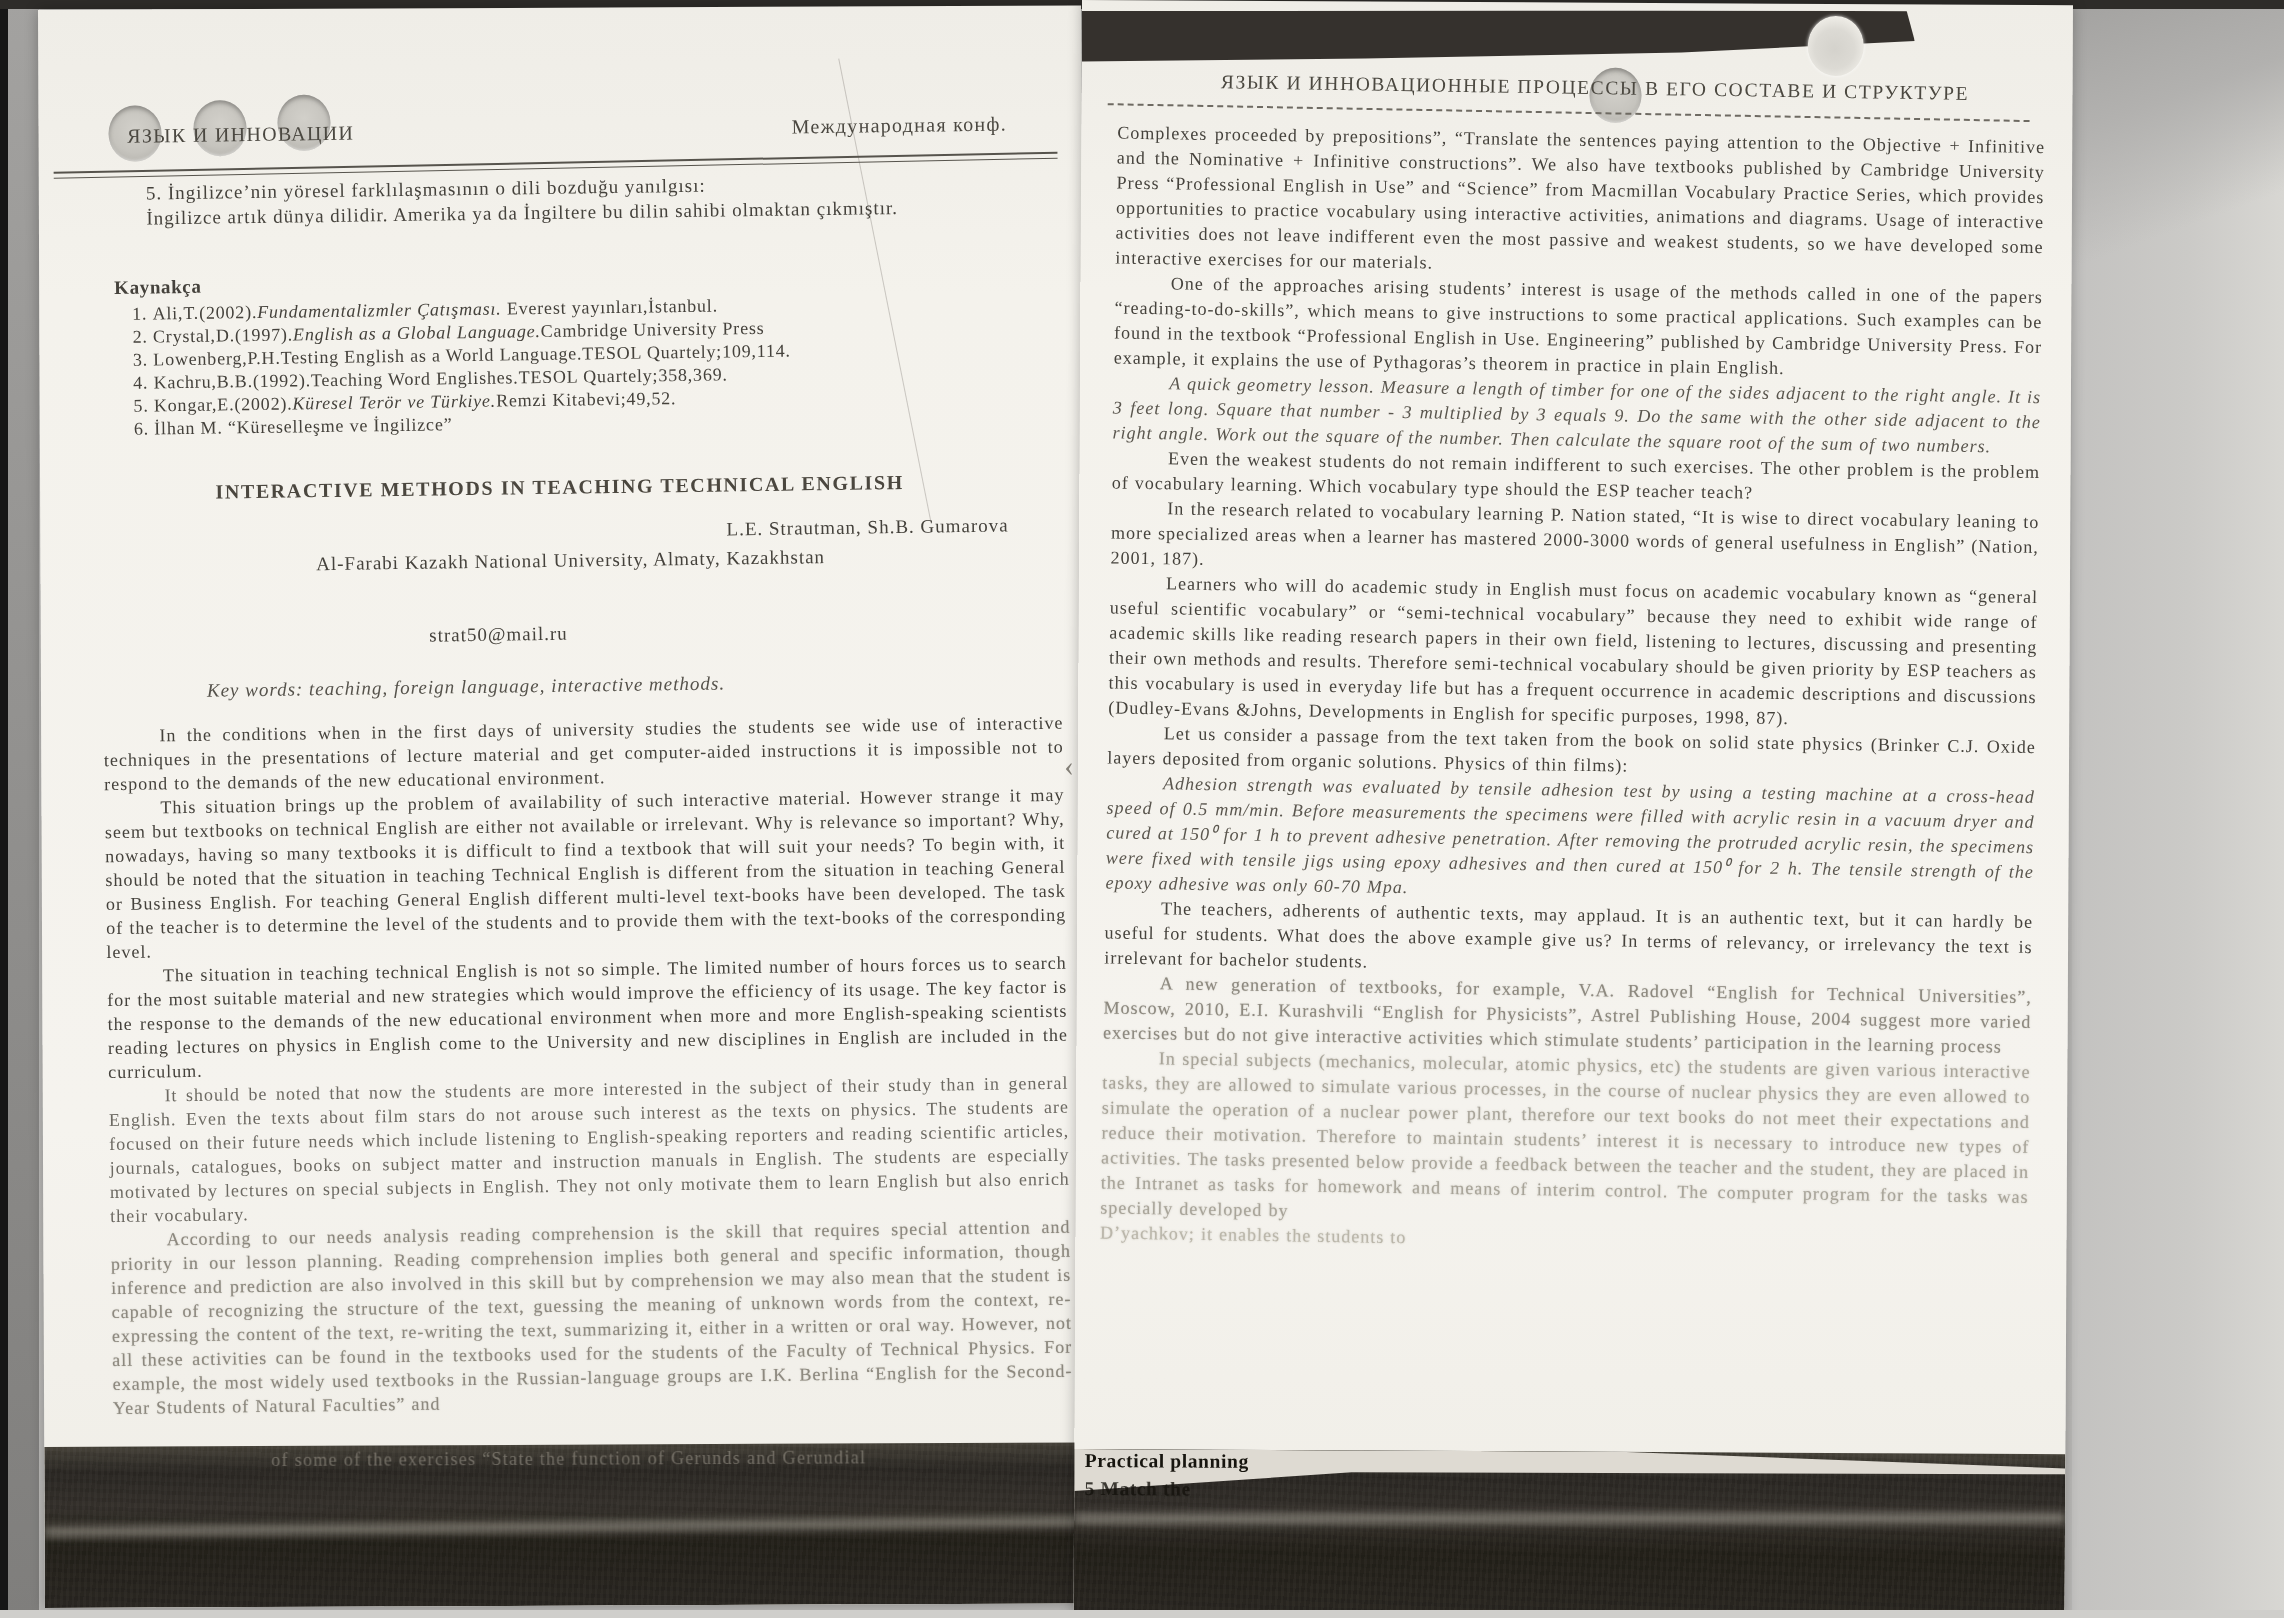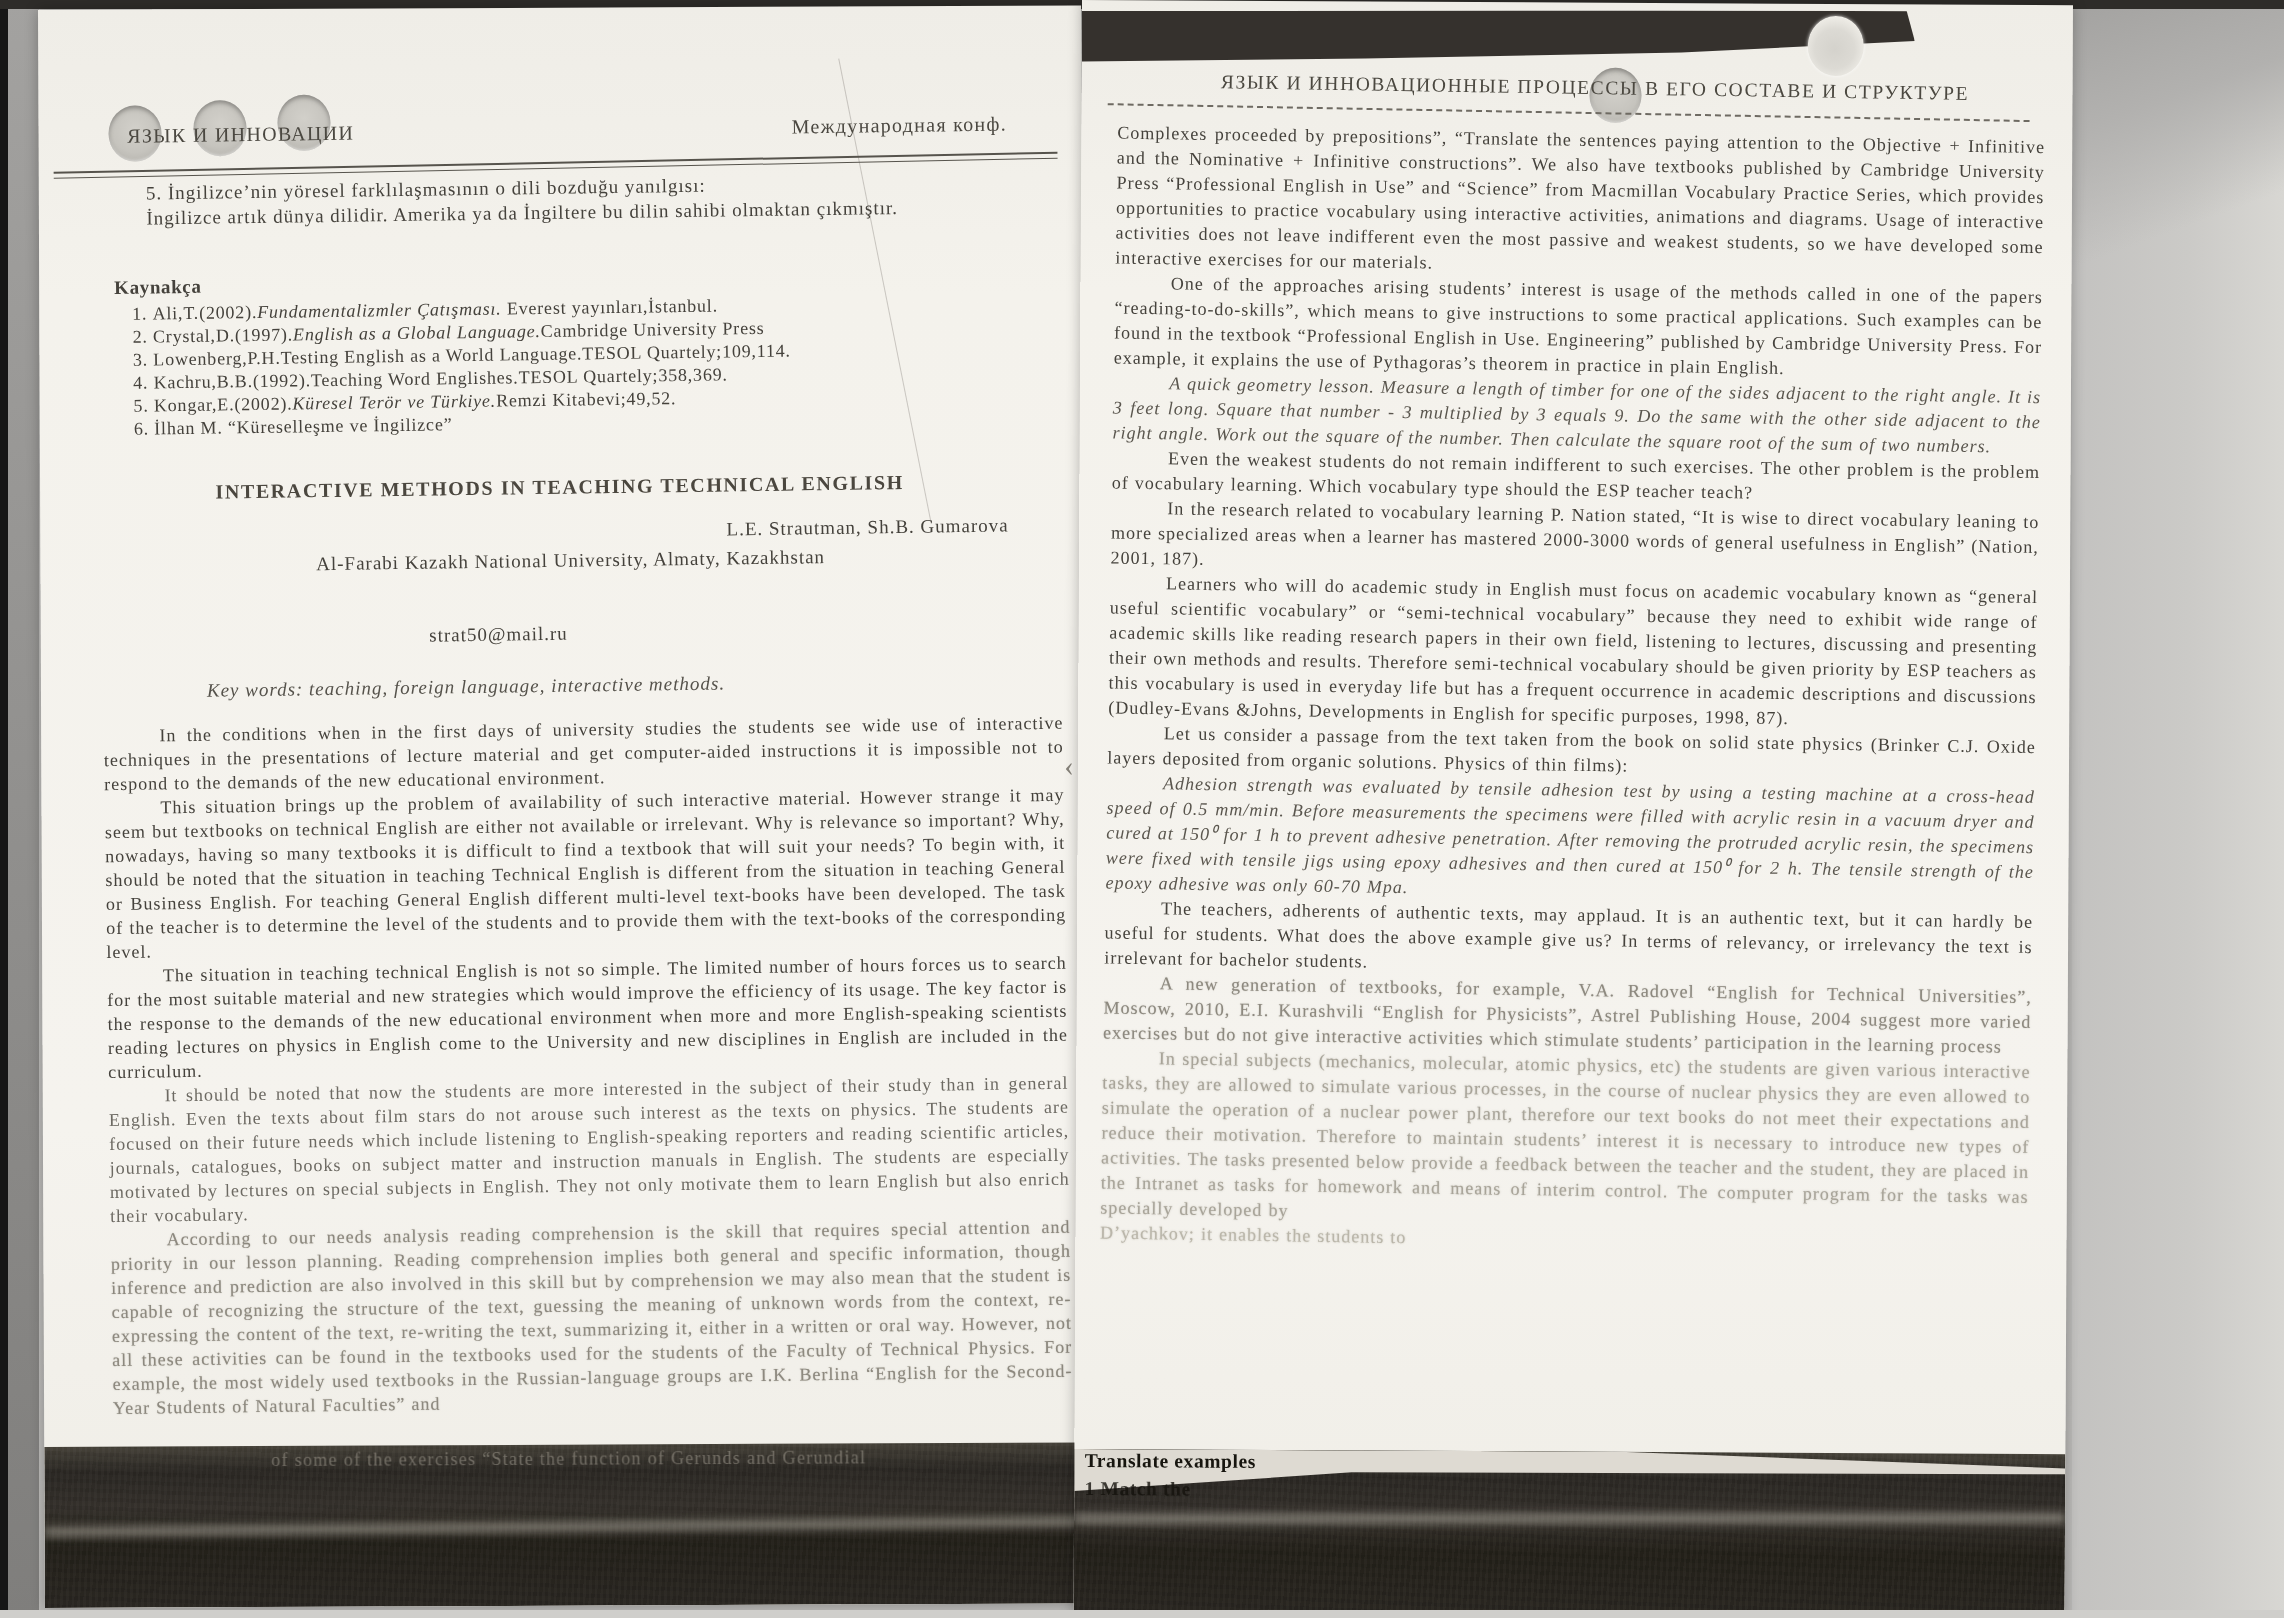--- a/index.html
+++ b/index.html
@@ -173,21 +173,21 @@
         <p class="italic fade1">Adhesion strength was evaluated by tensile adhesion test by using a testing machine at a cross-head speed of 0.5 mm/min. Before measurements the specimens were filled with acrylic resin in a vacuum dryer and cured at 150⁰ for 1 h to prevent adhesive penetration. After removing the protruded acrylic resin, the specimens were fixed with tensile jigs using epoxy adhesives and then cured at 150⁰ for 2 h. The tensile strength of the epoxy adhesive was only 60-70 Mpa.</p>
         <p>The teachers, adherents of authentic texts, may applaud. It is an authentic text, but it can hardly be useful for students. What does the above example give us? In terms of relevancy, or irrelevancy the text is irrelevant for bachelor students.</p>
         <p class="fade2">A new generation of textbooks, for example, V.A. Radovel “English for Technical Universities”, Moscow, 2010, E.I. Kurashvili “English for Physicists”, Astrel Publishing House, 2004 suggest more varied exercises but do not give interactive activities which stimulate students’ participation in the learning process</p>
         <p class="fade3">In special subjects (mechanics, molecular, atomic physics, etc) the students are given various interactive tasks, they are allowed to simulate various processes, in the course of nuclear physics they are even allowed to simulate the operation of a nuclear power plant, therefore our text books do not meet their expectations and reduce their motivation. Therefore to maintain students’ interest it is necessary to introduce new types of activities. The tasks presented below provide a feedback between the teacher and the student, they are placed in the Intranet as tasks for homework and means of interim control. The computer program for the tasks was specially developed by</p>
         <p class="fade4" style="text-indent:0;">D’yachkov; it enables the students to</p>
       </div>
     </div>
 
     <div class="band rp-band">
       <div class="rp-sliver"></div>
-      <div class="rp-band-title">Translate examples</div>
-      <div class="rp-band-line2">1 Match the</div>
+      <div class="rp-band-title">Practical planning</div>
+      <div class="rp-band-line2">5 Match the</div>
       <div class="band-streak" style="top:62px;"></div>
     </div>
   </section>
 
   <div class="strip-bottom"></div>
 </div>
 
 
 </body></html>

